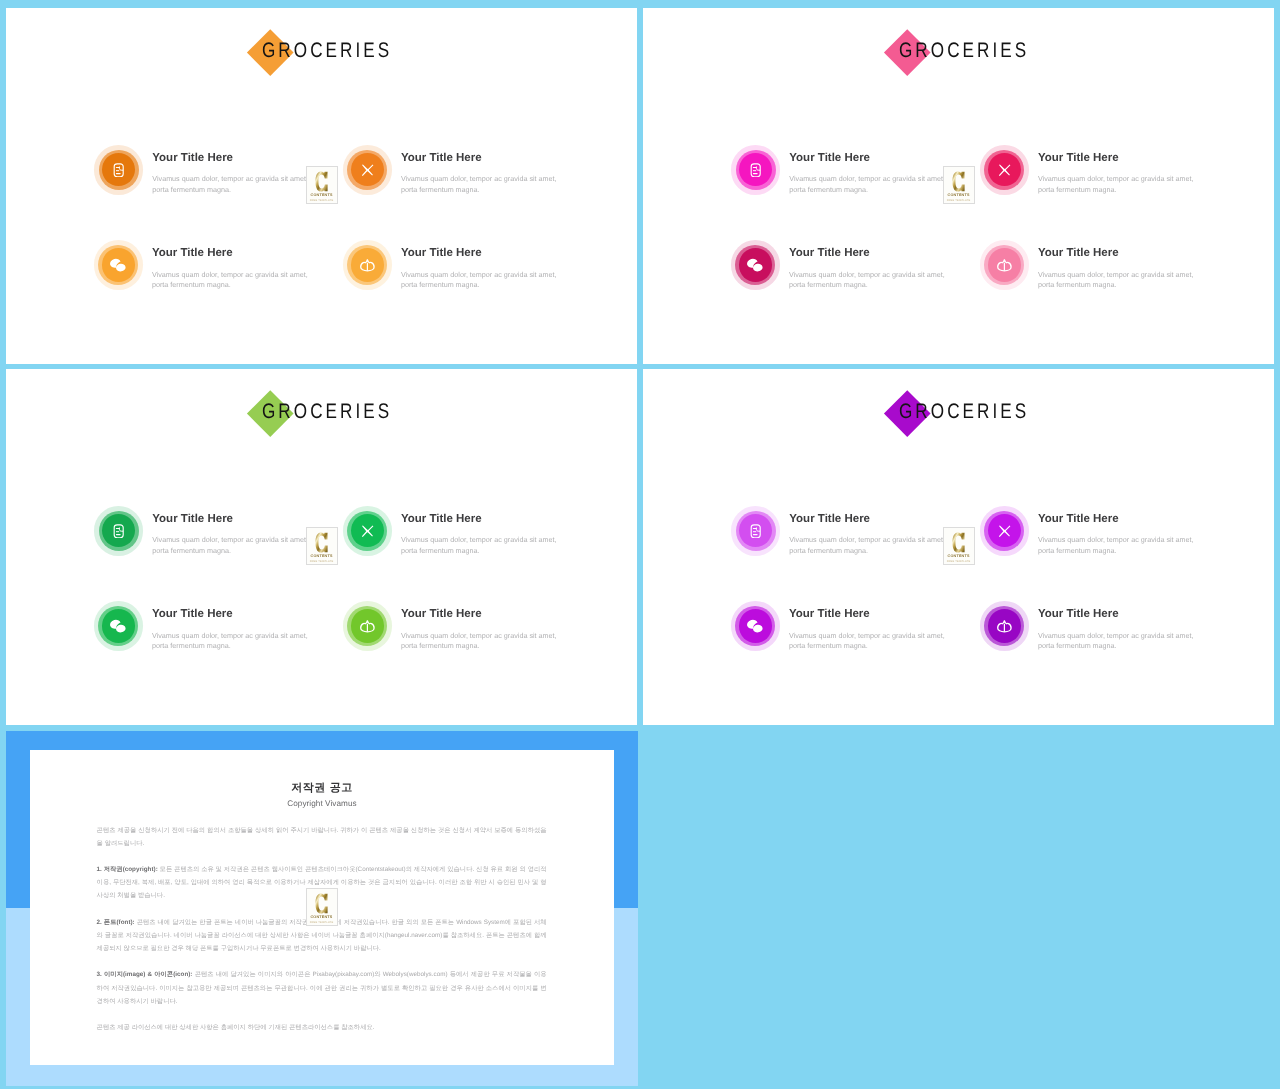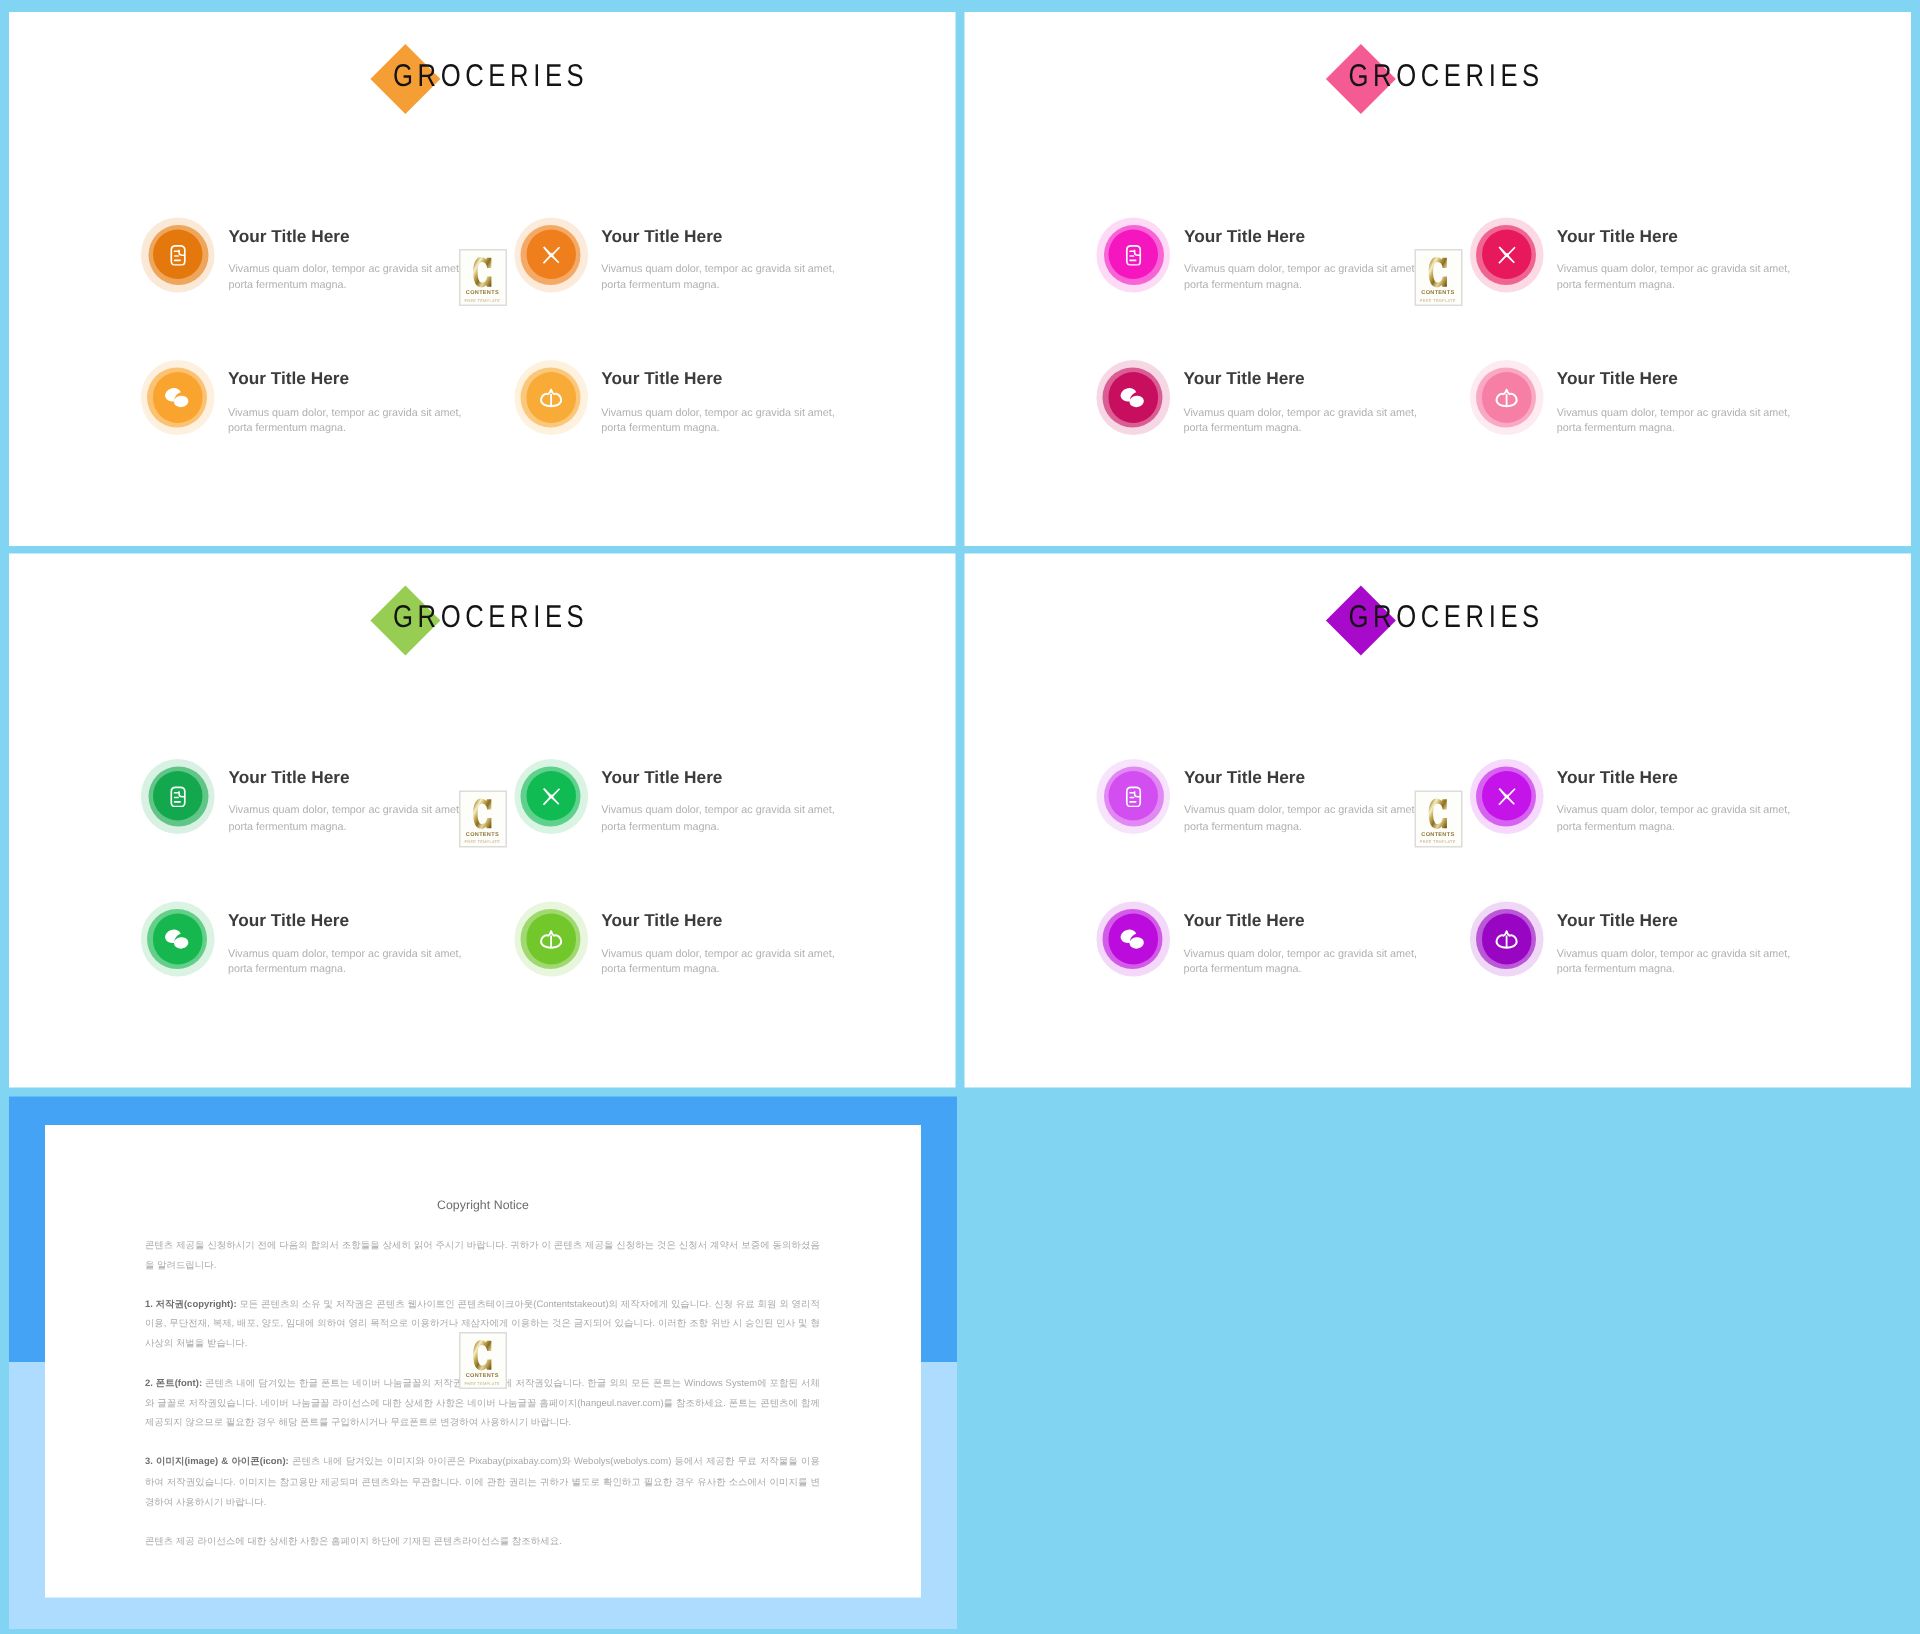--- a/index.html
+++ b/index.html
@@ -473,21 +473,22 @@
           </svg>
         </div>
         <div class="wm-t1">CONTENTS</div>
         <div class="wm-t2">FREE  TEMPLATE</div>
       </div>
   </section>
   <section class="cslide">
     <div class="cs-blue-dark"></div>
     <div class="cs-blue-light"></div>
     <div class="cs-paper">
-      <div class="cs-sub">Copyright Notice</div>
+      <div class="cs-title">저작권 공고</div>
+      <div class="cs-sub">Copyright Vivamus</div>
       <div class="cs-body">
         <p><span>콘텐츠 제공을 신청하시기 전에 다음의 합의서 조항들을 상세히 읽어 주시기 바랍니다. 귀하가 이 콘텐츠 제공을 신청하는 것은 신청서 계약서 보증에 동의하셨음을 알려드립니다.</span></p>
         <p><b>1. 저작권(copyright):</b><span> 모든 콘텐츠의 소유 및 저작권은 콘텐츠 웹사이트인 콘텐츠테이크아웃(Contentstakeout)의 제작자에게 있습니다. 신청 유료 회원 외 영리적 이용, 무단전재, 복제, 배포, 양도, 임대에 의하여 영리 목적으로 이용하거나 제삼자에게 이용하는 것은 금지되어 있습니다. 이러한 조항 위반 시 승인된 민사 및 형사상의 처벌을 받습니다.</span></p>
         <p><b>2. 폰트(font):</b><span> 콘텐츠 내에 담겨있는 한글 폰트는 네이버 나눔글꼴의 저작권은 네이버에 저작권있습니다. 한글 외의 모든 폰트는 Windows System에 포함된 서체와 글꼴로 저작권있습니다. 네이버 나눔글꼴 라이선스에 대한 상세한 사항은 네이버 나눔글꼴 홈페이지(hangeul.naver.com)를 참조하세요. 폰트는 콘텐츠에 함께 제공되지 않으므로 필요한 경우 해당 폰트를 구입하시거나 무료폰트로 변경하여 사용하시기 바랍니다.</span></p>
         <p><b>3. 이미지(image) &amp; 아이콘(icon):</b><span> 콘텐츠 내에 담겨있는 이미지와 아이콘은 Pixabay(pixabay.com)와 Webolys(webolys.com) 등에서 제공한 무료 저작물을 이용하여 저작권있습니다. 이미지는 참고용만 제공되며 콘텐츠와는 무관합니다. 이에 관한 권리는 귀하가 별도로 확인하고 필요한 경우 유사한 소스에서 이미지를 변경하여 사용하시기 바랍니다.</span></p>
         <p><span>콘텐츠 제공 라이선스에 대한 상세한 사항은 홈페이지 하단에 기재된 콘텐츠라이선스를 참조하세요.</span></p>
       </div>
     </div>
     <div class="wm cs-wm">
         <div class="wm-c">

